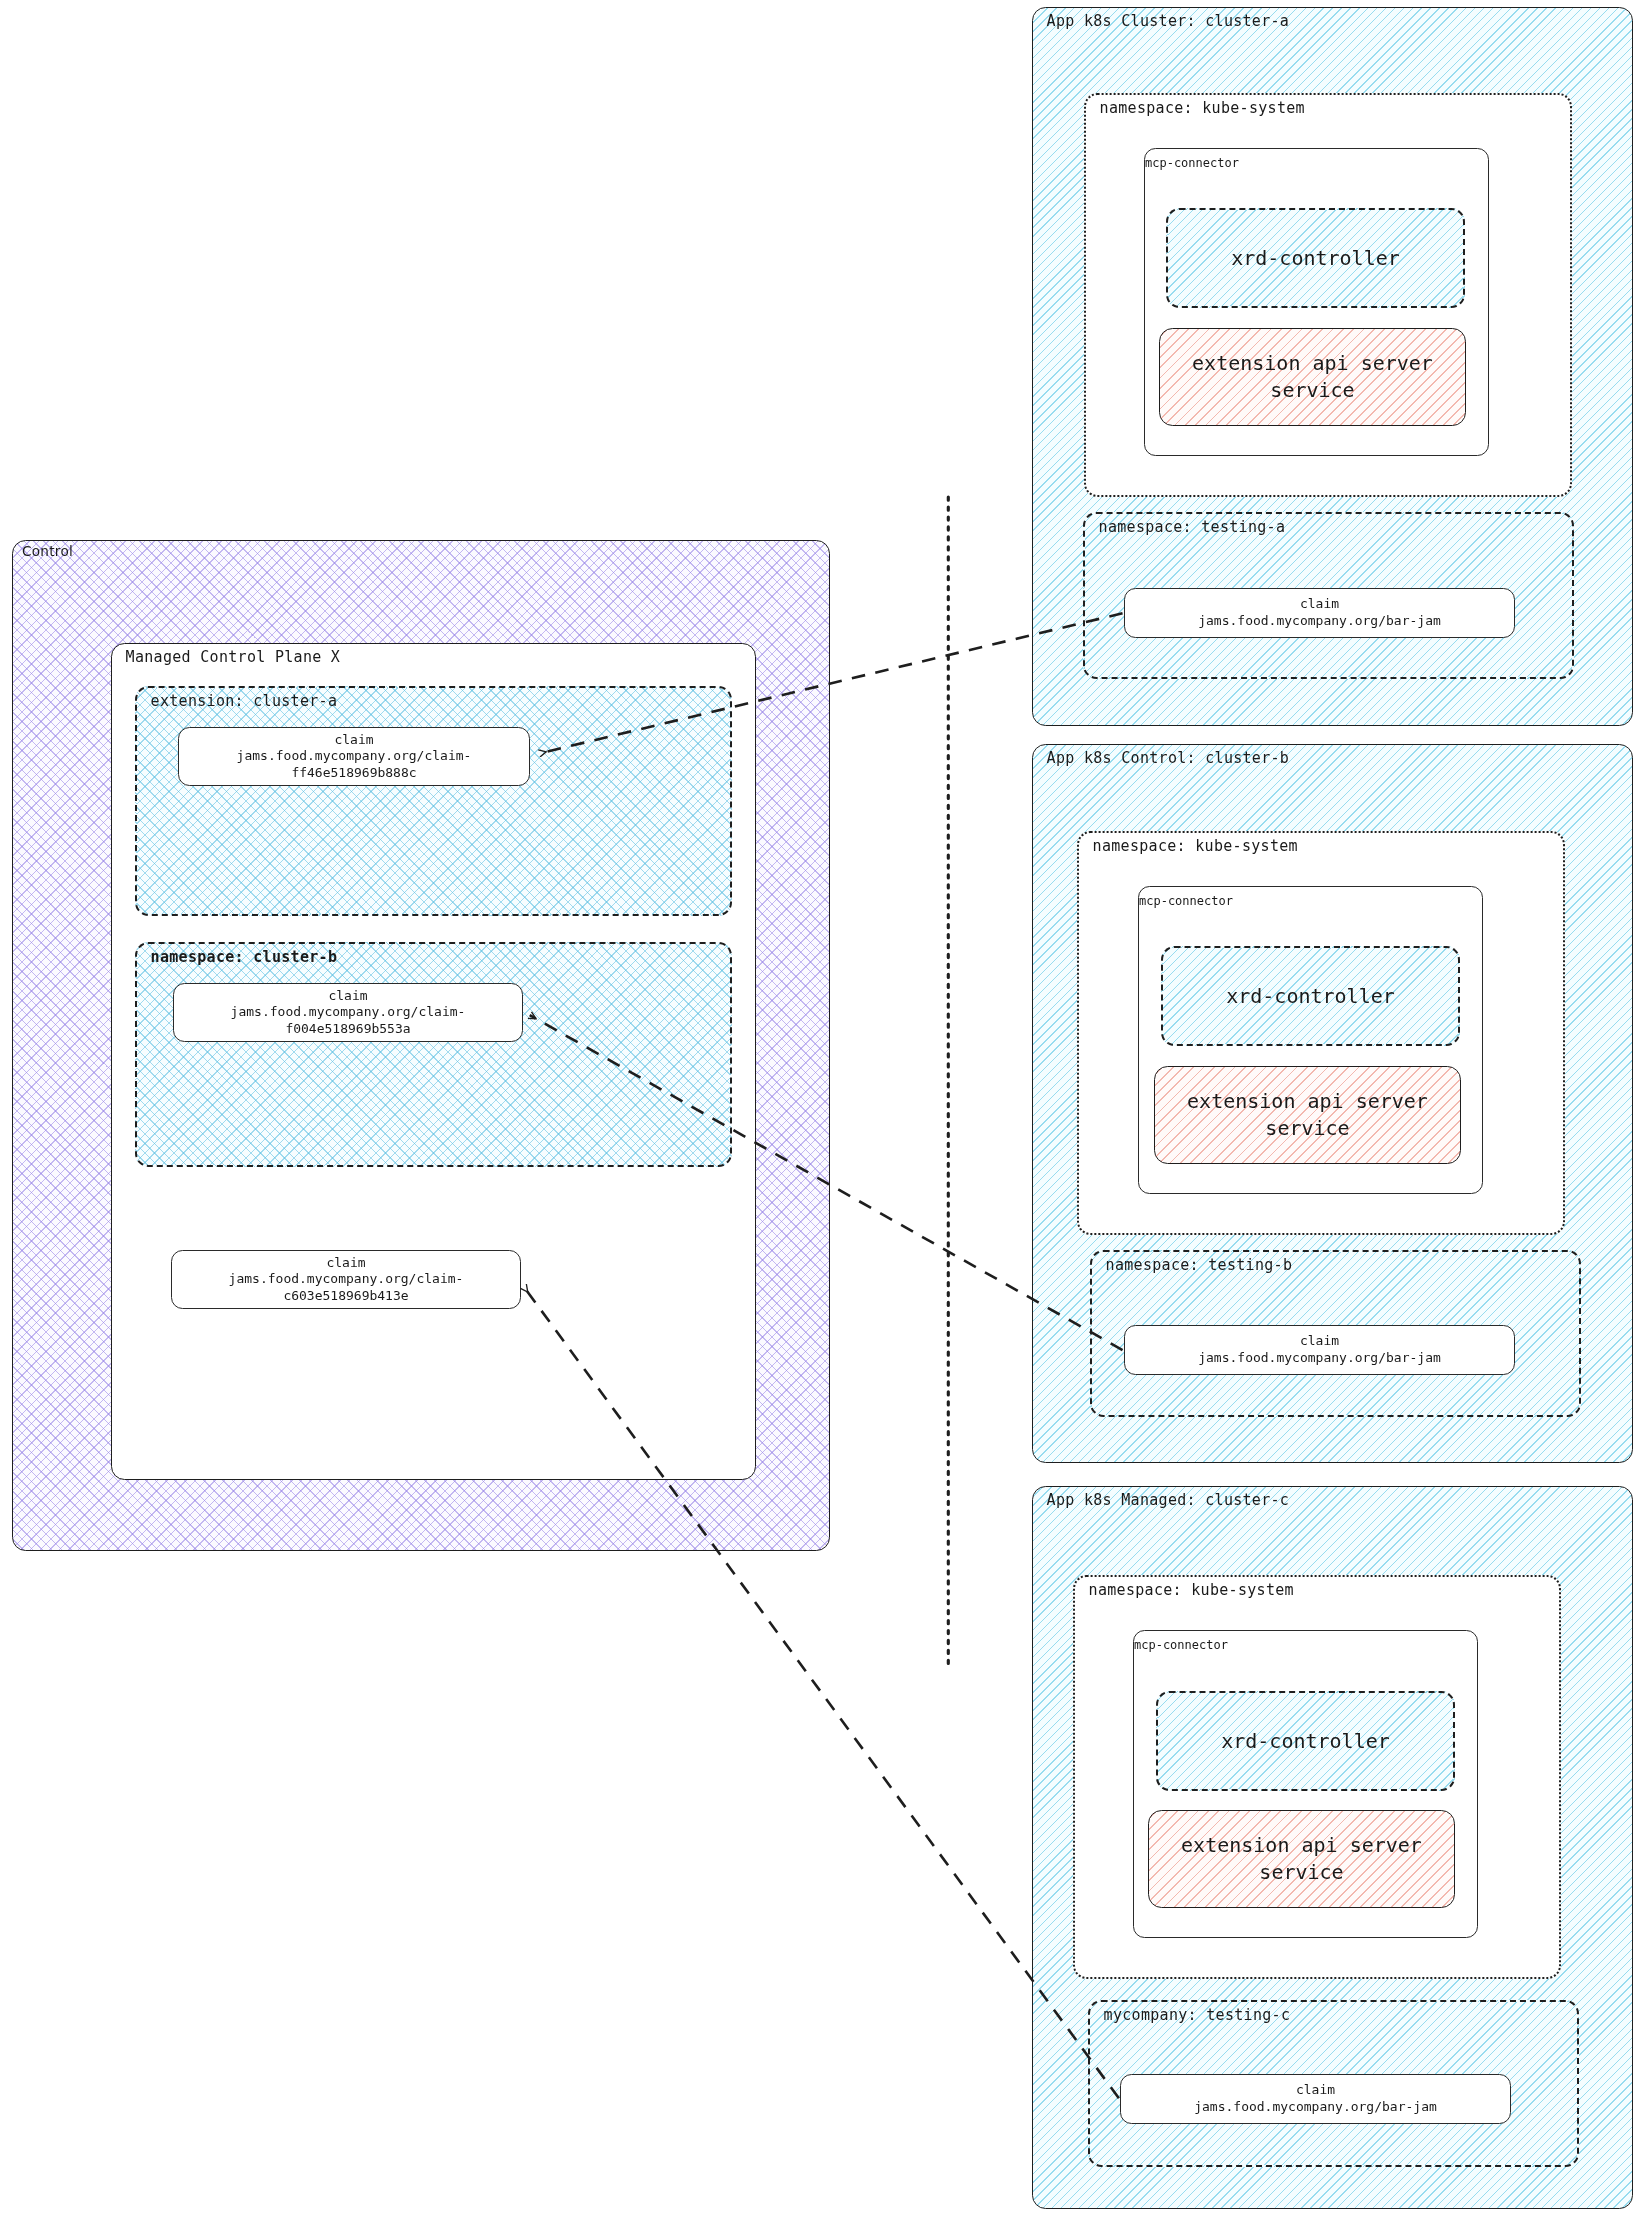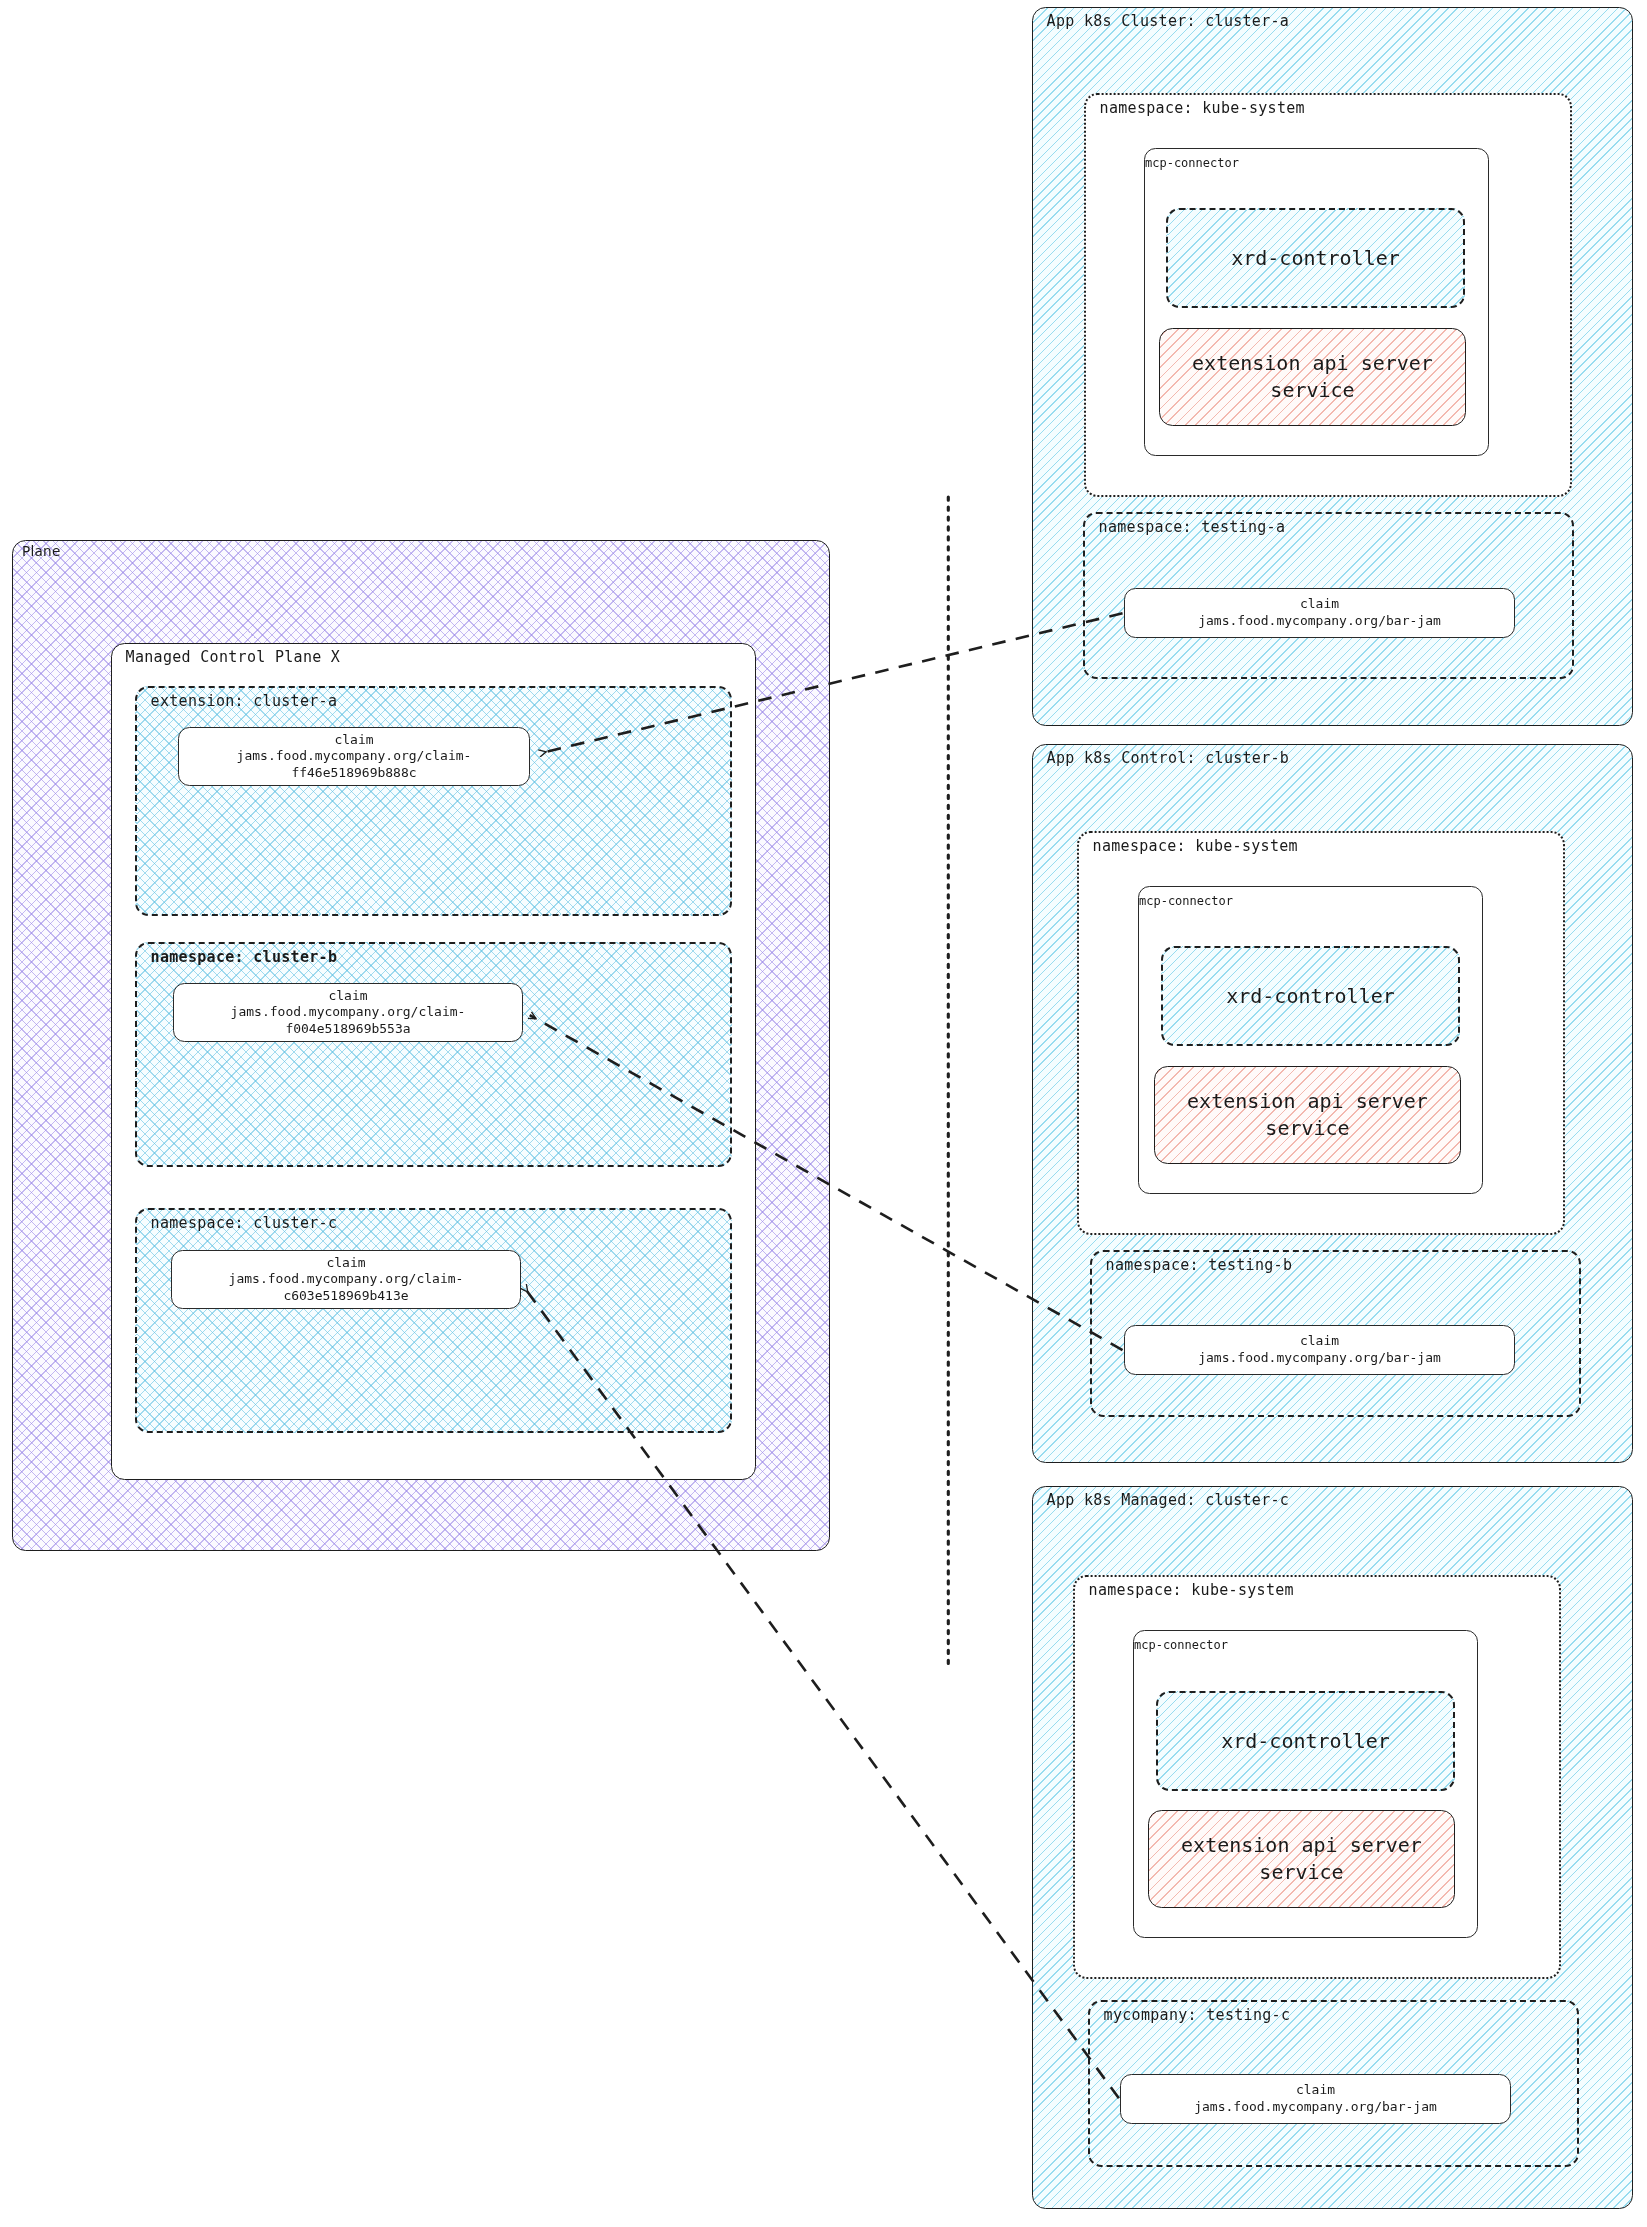--- a/index.html
+++ b/index.html
@@ -93,21 +93,21 @@
     width:1647px; height:2227px;
     pointer-events:none;
   }
 </style>
 </head>
 <body>
 
 <div id="canvas">
 
   <div class="box b-solid hatch-purple" style="left:11.5px; top:540px; width:818px; height:1011px;">
-    <div class="corner-label sans">Plane</div>
+    <div class="corner-label sans">Control</div>
   </div>
 
   <div class="box b-solid plain-white" style="left:111px; top:643px; width:645px; height:837px;">
     <div class="corner-label">Managed Control Plane X</div>
   </div>
 
   <div class="box b-dashed hatch-cyan-cross" style="left:135px; top:686px; width:597px; height:230px;">
     <div class="corner-label">extension: cluster-a</div>
   </div>
   <div class="box b-solid-thin plain-white" style="left:178px; top:727px; width:352px; height:59px;">
@@ -118,23 +118,20 @@
 
   <div class="box b-dashed hatch-cyan-cross" style="left:135px; top:942px; width:597px; height:225px;font-weight:bold;">
     <div class="corner-label">namespace: cluster-b</div>
   </div>
   <div class="box b-solid-thin plain-white" style="left:173px; top:983px; width:350px; height:59px;">
     <div class="claim-text"><span>claim</span>
 <span>jams.food.mycompany.org/claim-
 f004e518969b553a</span></div>
   </div>
 
-  <div class="box b-dashed hatch-cyan-cross" style="left:135px; top:1208px; width:597px; height:225px;">
-    <div class="corner-label">namespace: cluster-c</div>
-  </div>
   <div class="box b-solid-thin plain-white" style="left:171px; top:1250px; width:350px; height:59px;">
     <div class="claim-text"><span>claim</span>
 <span>jams.food.mycompany.org/claim-
 c603e518969b413e</span></div>
   </div>
 
   <div class="box b-solid hatch-cyan-diag" style="left:1032px; top:7.3px; width:601px; height:719px;">
     <div class="corner-label">App k8s Cluster: cluster-a</div>
   </div>
 

